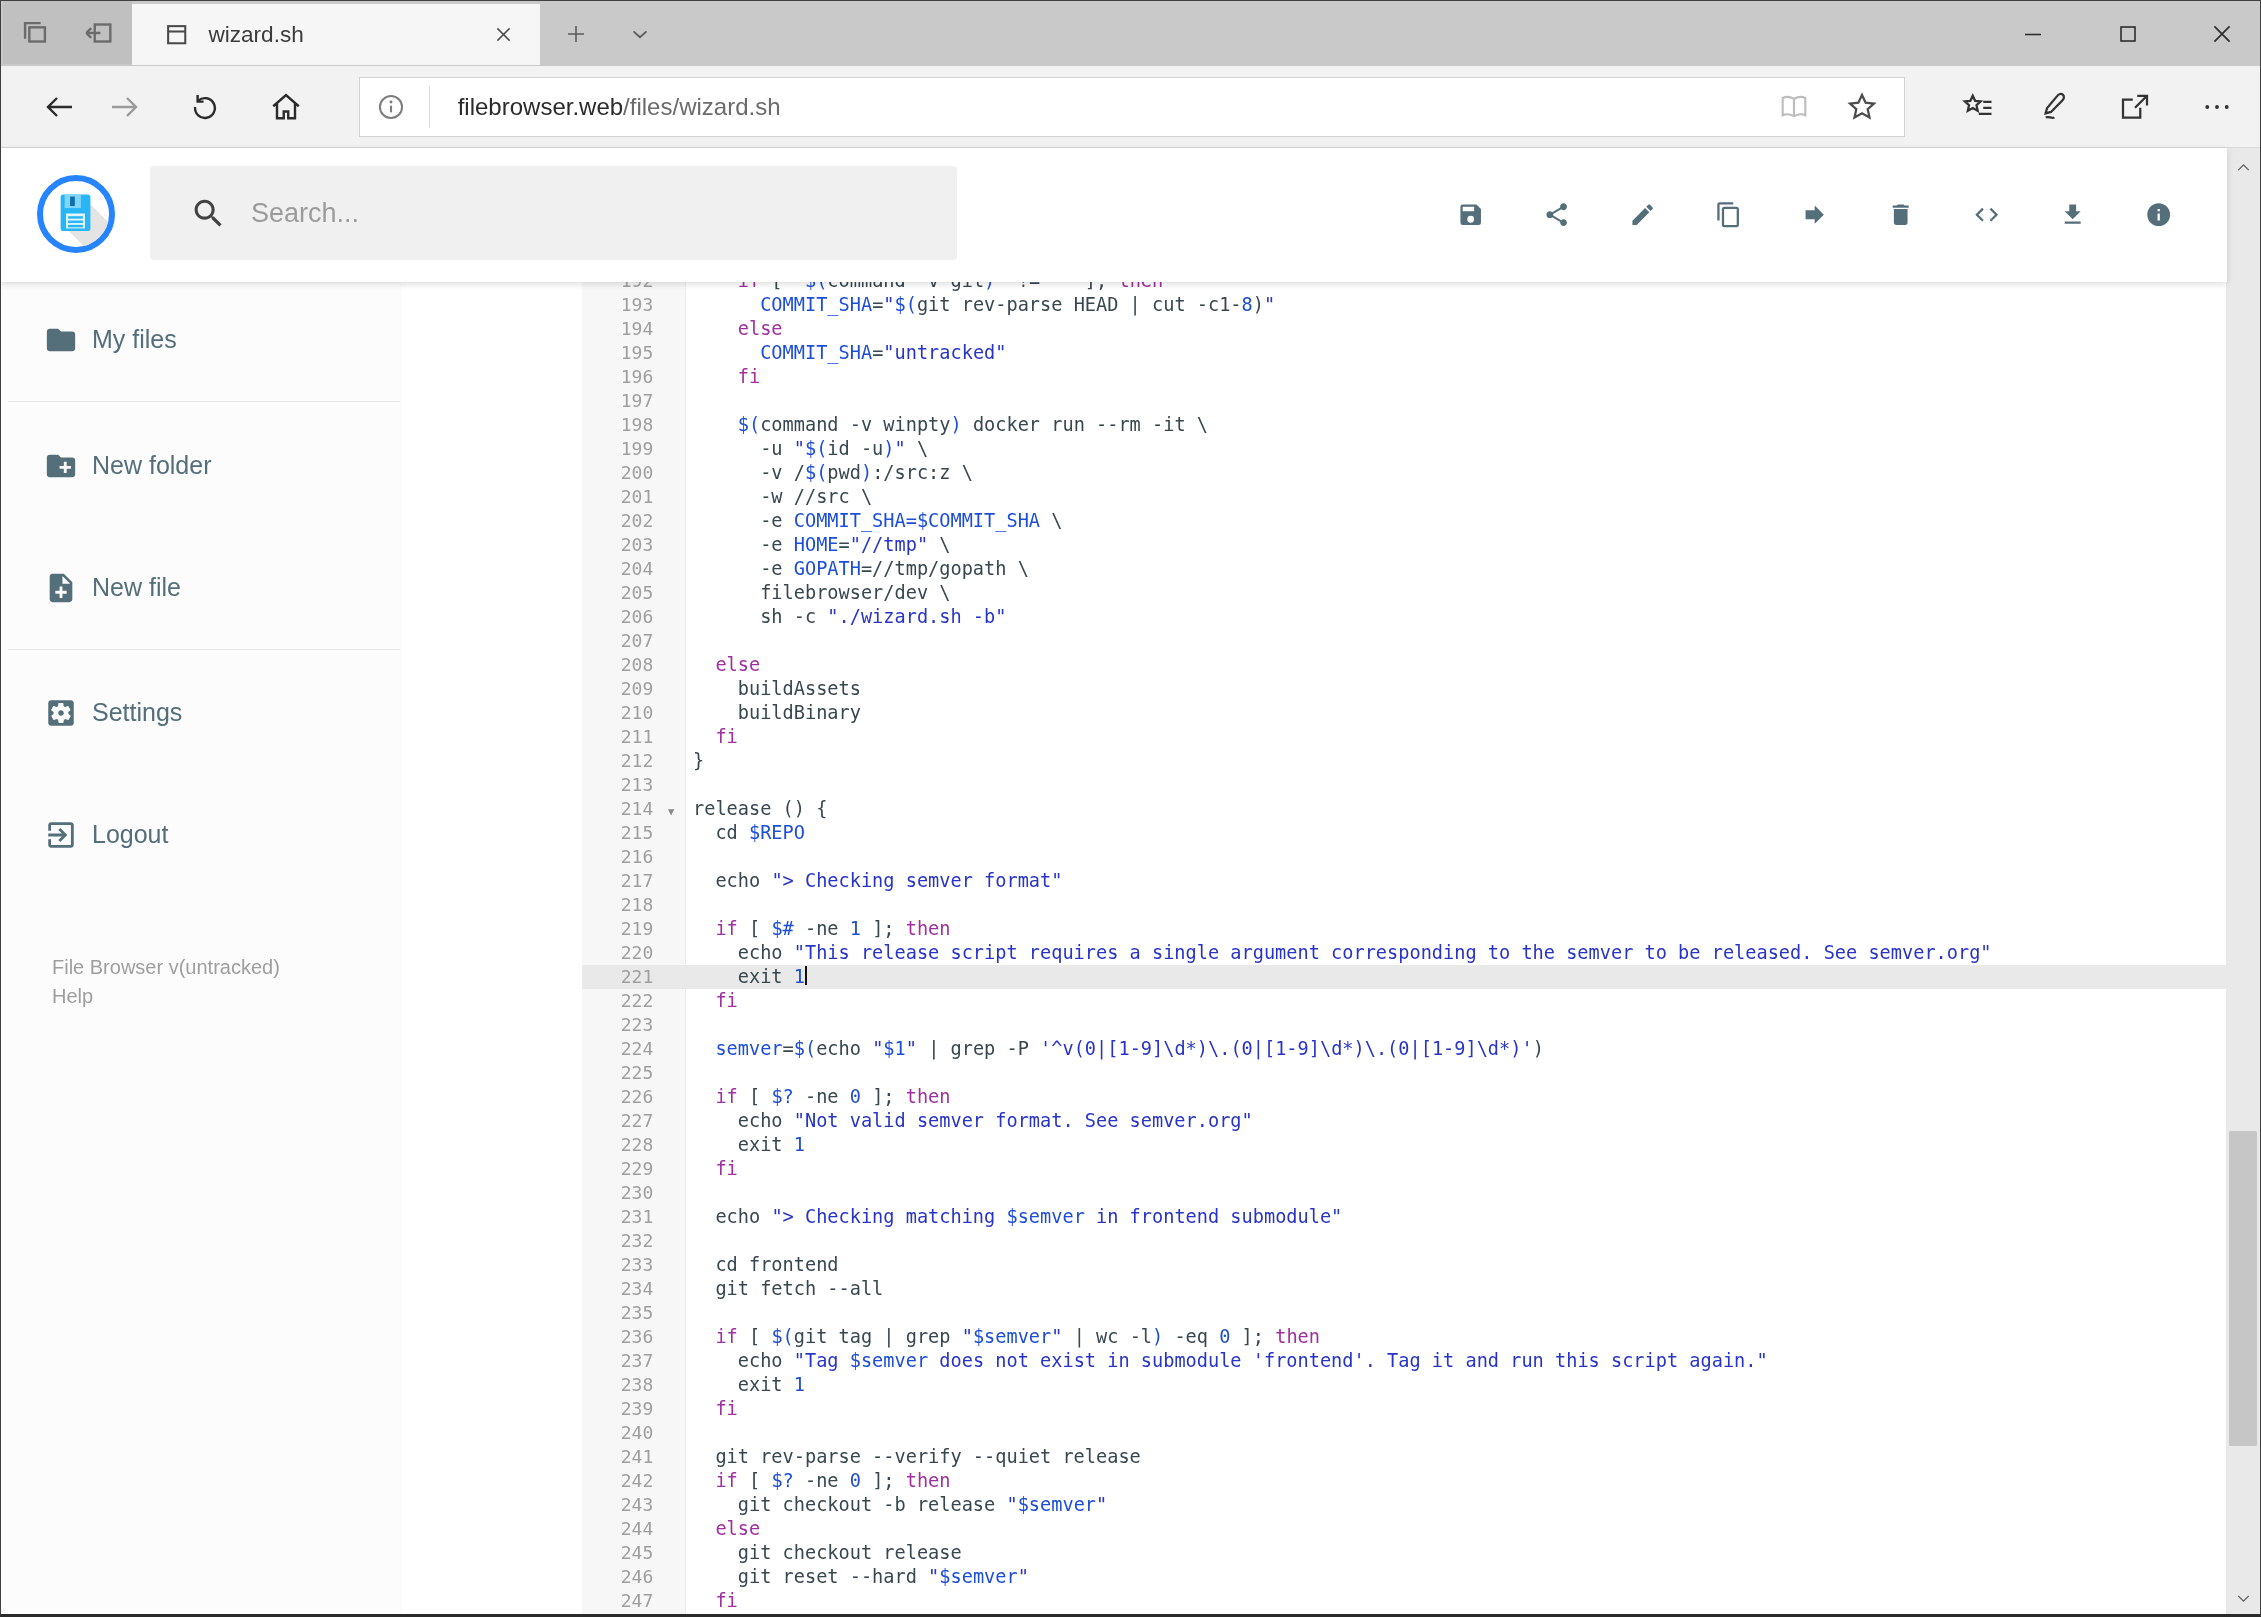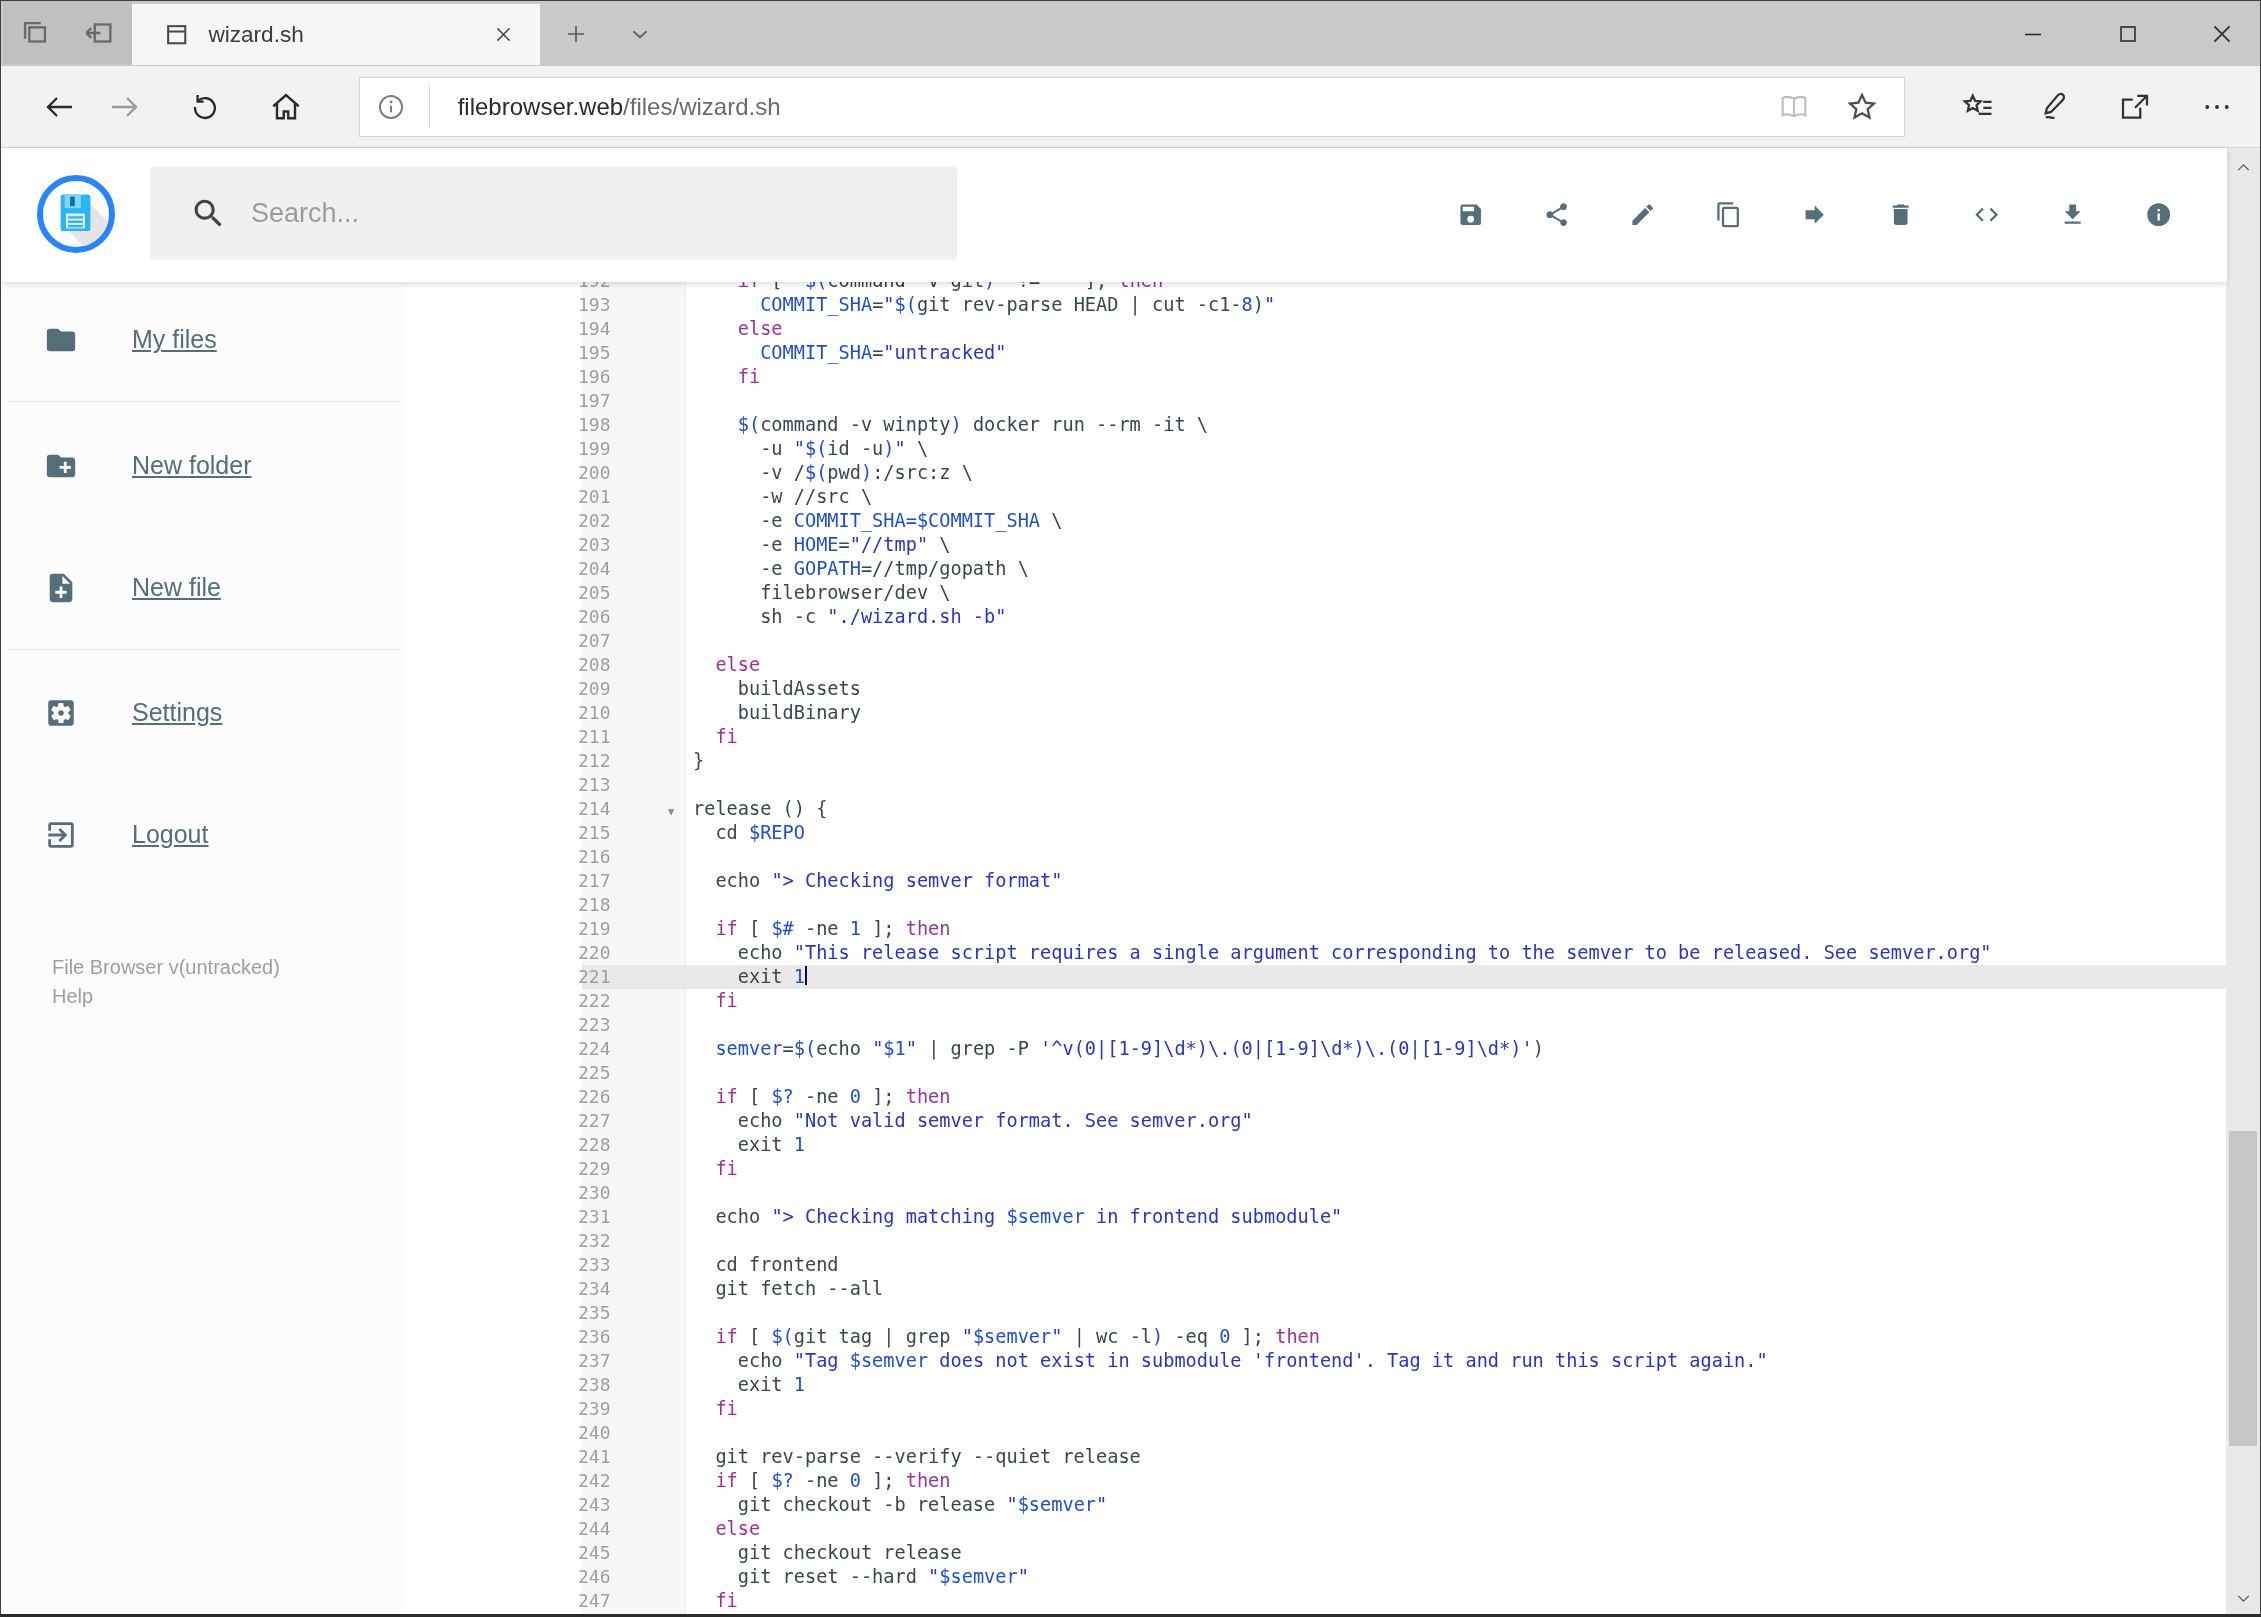--- a/index.html
+++ b/index.html
@@ -39,29 +39,29 @@
   #searchbox{position:absolute;left:149px;top:165px;width:807px;height:94px;background:#f0f0f0;border-radius:4px;
     display:flex;align-items:center;z-index:6;}
   #searchbox .mag{margin-left:40px;color:#424242;}
   #searchbox .ph{margin-left:24px;font-size:27px;color:#9b9b9b;}
   #header-actions{position:absolute;left:1427px;top:147px;width:775px;height:134px;display:flex;align-items:center;z-index:6;}
   .act-btn{width:86px;height:97px;display:flex;align-items:center;justify-content:center;color:#546e7a;}
   
   #sidebar{position:absolute;left:0;top:281px;width:401px;height:1336px;background:#fcfcfc;}
   .side-item{position:absolute;left:0;width:401px;height:61px;display:flex;align-items:center;color:#546e7a;}
   .side-item .s-ic{margin-left:43px;}
-  .side-item .s-label{margin-left:54px;font-size:25px;text-decoration:underline;}
+  .side-item .s-label{margin-left:14px;font-size:25px;}
   .side-div{position:absolute;left:6.5px;width:392px;height:0.8px;background:#e8e8e8;}
   #side-footer{position:absolute;left:51px;top:671px;color:#9e9e9e;font-size:20px;line-height:29px;}
   
   #editor{position:absolute;left:401px;top:281px;width:1824px;height:1336px;background:#fff;overflow:hidden;}
   #gutter-col{position:absolute;left:180px;top:0;width:104px;height:100%;background:#f7f7f7;border-right:0.8px solid #ececec;}
   #lines{position:absolute;left:0;top:-13px;width:100%;font-family:"DejaVu Sans Mono",monospace;font-size:18.6px;line-height:24px;}
   .line{position:relative;height:24px;white-space:pre;}
-  .line .num{position:absolute;left:176px;width:104px;padding-right:2px;text-align:left;color:#9e9e9e;font-size:18px;z-index:2;}
+  .line .num{position:absolute;left:184px;width:104px;padding-right:2px;text-align:center;color:#9e9e9e;font-size:18px;z-index:2;}
   .line .fold{position:absolute;left:266px;top:2.4px;color:#8a8a8a;font-size:10.5px;z-index:2;}
   .line .code{position:absolute;left:291px;z-index:2;}
   .line.active::before{content:"";position:absolute;left:180px;right:0;top:0;bottom:0;background:#e9e9e9;z-index:1;}
   .tk-p{color:#37474f;} .tk-k{color:#a0309f;} .tk-v{color:#1d4ed8;} .tk-s{color:#2834c7;} .tk-n{color:#2050c8;}
   .caret{display:inline-block;width:2.4px;height:19.4px;background:#111;vertical-align:-2.4px;}
   
   #scrollbar{position:absolute;right:0;top:147px;width:34px;height:1470px;background:#e9e9e9;}
   #scrollbar .sb-arrow{position:absolute;left:0;width:34px;height:32px;display:flex;align-items:center;justify-content:center;color:#5f5f5f;}
   #sb-up{top:3.2px;} #sb-down{bottom:3.2px;}
   #sb-thumb{position:absolute;left:3.2px;width:27.4px;top:983px;height:315px;background:#c6c6c6;border-radius:1.6px;}

